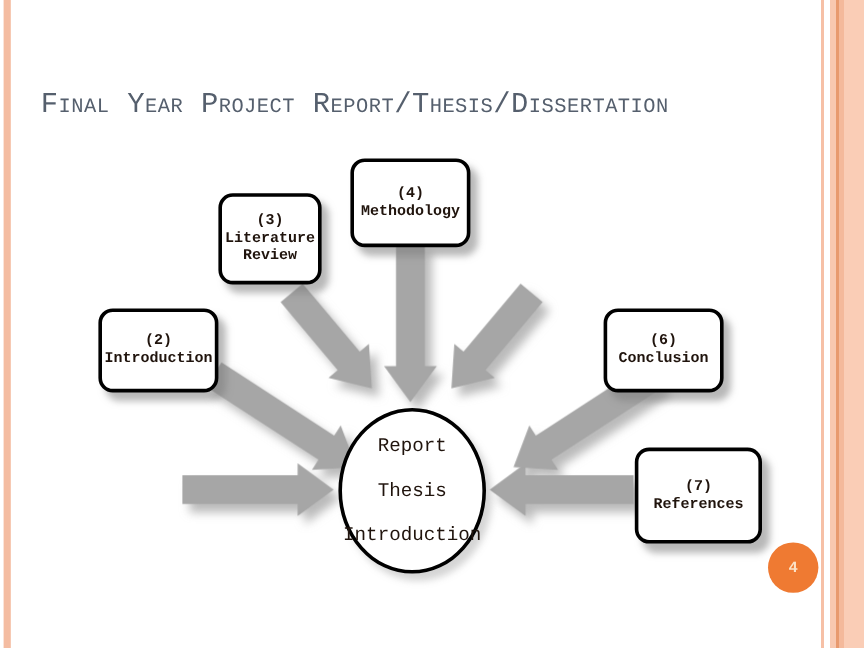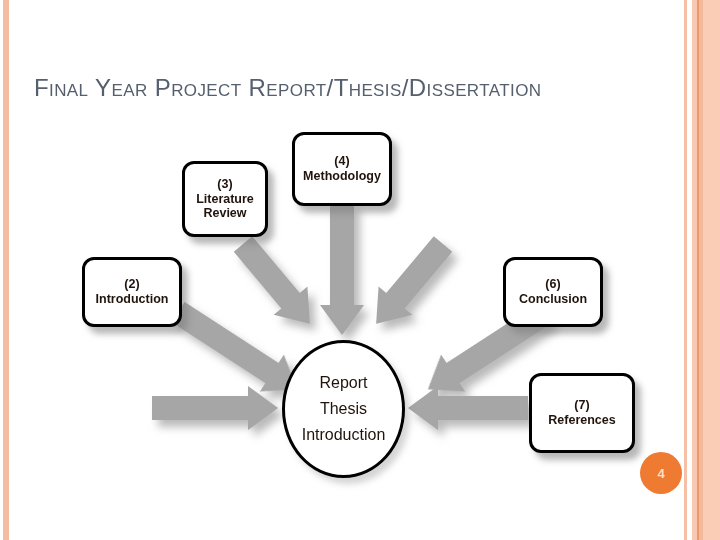--- a/index.html
+++ b/index.html
@@ -1,18 +1,18 @@
 <!DOCTYPE html>
 <html style="--accent-orange: #ef7a32; --stripe-salmon: #f4bca1; --arrow-gray: #a6a6a6; --title-color: #555f6d; --text-dark: #20140d;"><head>
 <meta charset="utf-8">
 <style>
   html,body{margin:0;padding:0;background:#fff;}
   .slide{
     position:relative;width:720px;height:540px;overflow:hidden;
-    background:#fff;font-family:Liberation Sans, sans-serif;
+    background:#fff;font-family:Liberation Mono, monospace;
   }
   
   .edge-left{
     position:absolute;left:3px;top:0;width:6px;height:540px;
     background:var(--stripe-salmon,#f4bca1);
   }
   .edge-right{
     position:absolute;right:0;top:0;width:38px;height:540px;
     background:linear-gradient(to right,
       #ffffff 0px,#ffffff 2px,
@@ -52,21 +52,21 @@
   .b4{left:292px;top:132px;width:100px;height:74px;}
   .b5{left:412px;top:163px;width:100px;height:77px;}
   .b6{left:503px;top:257px;width:100px;height:70px;}
   .b7{left:529px;top:373px;width:106px;height:80px;}
   
   .center-circle{
     position:absolute;left:282px;top:340px;width:123px;height:138px;
     box-sizing:border-box;background:#fff;border:3px solid #000;border-radius:50%;
     box-shadow:5px 6px 6px rgba(135,135,135,.35);
     display:flex;flex-direction:column;align-items:center;justify-content:center;
-    gap:10px;z-index:3;text-align:center;
+    gap:21px;z-index:3;text-align:center;
   }
   .center-circle .cline{
     font-size:16px;color:var(--text-dark,#20140d);line-height:1;
   }
   
   .page-badge{
     position:absolute;left:640px;top:452px;width:42px;height:42px;
     border-radius:50%;background:var(--accent-orange,#ef7a32);
     display:flex;align-items:center;justify-content:center;
     color:#fbe2c7;font-weight:bold;font-size:13px;z-index:4;

